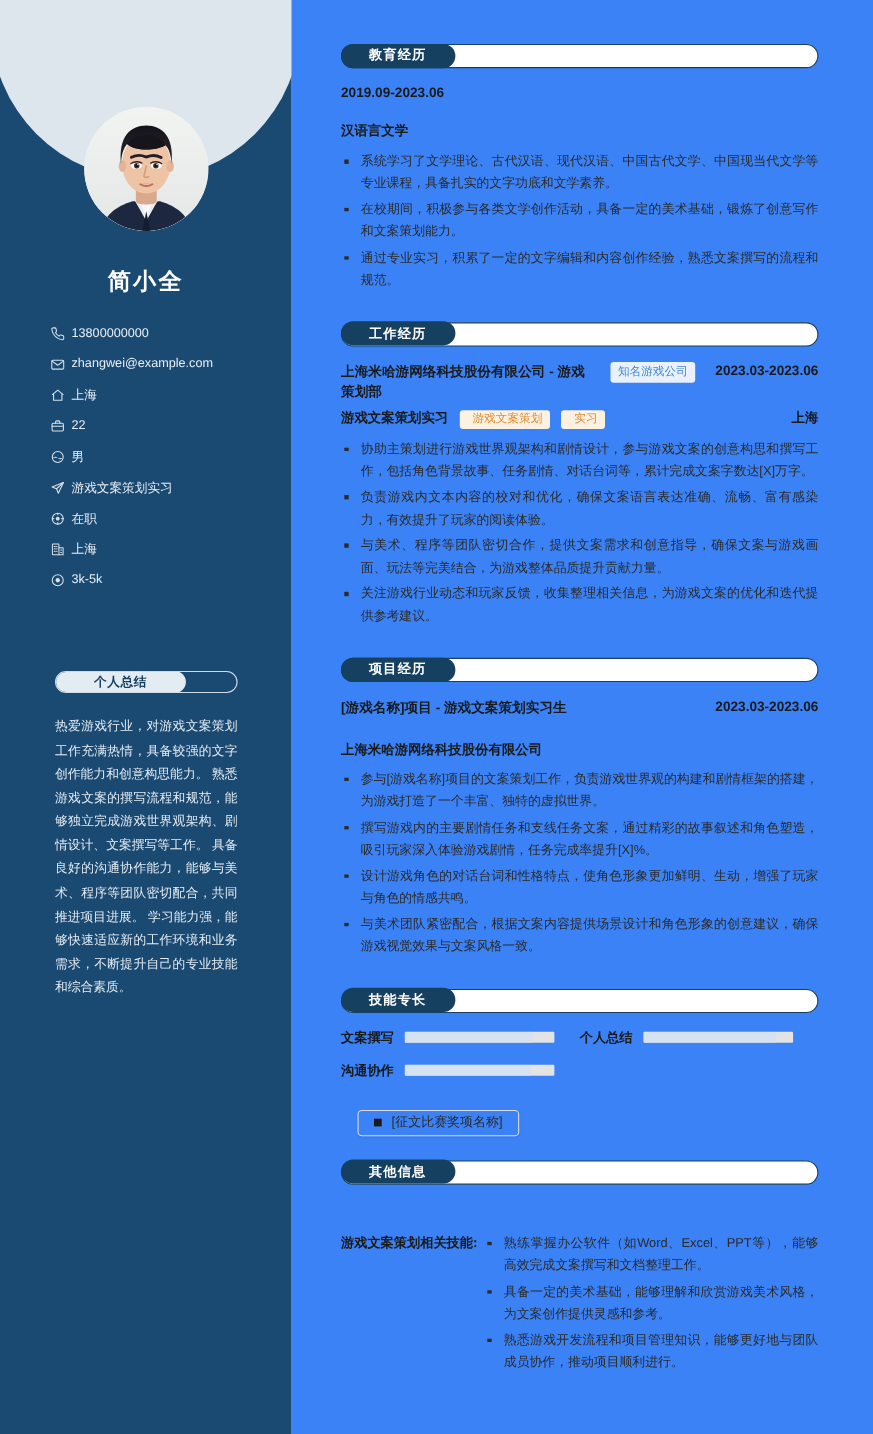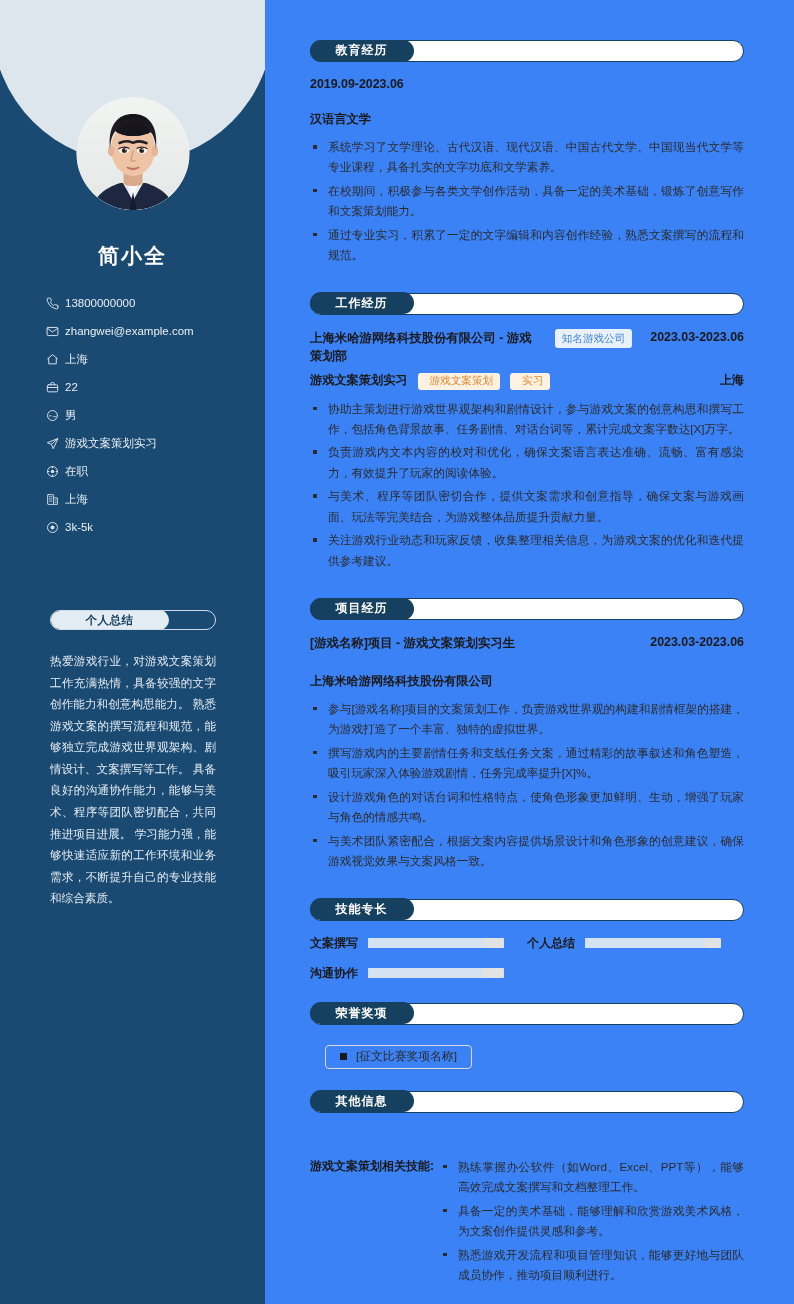--- a/index.html
+++ b/index.html
@@ -558,25 +558,20 @@
         <span class="skill-track">
           <span class="skill-fill" id="sf2" style="width: 84%;"></span>
         </span>
       </div>
     </div>
   </section>
 
   <div style="height:8px"></div>
 
   <section class="sec">
-    <div class="sec-head">
-      <div class="sec-head-pill">
-        <span>荣誉奖项</span>
-      </div>
-    </div>
     <div style="padding:6px 0 0 15px;">
       <span class="honor-chip">
         <span class="sq"></span>
         <span>[征文比赛奖项名称]</span>
       </span>
     </div>
   </section>
 
   <div style="height:22px"></div>
 

